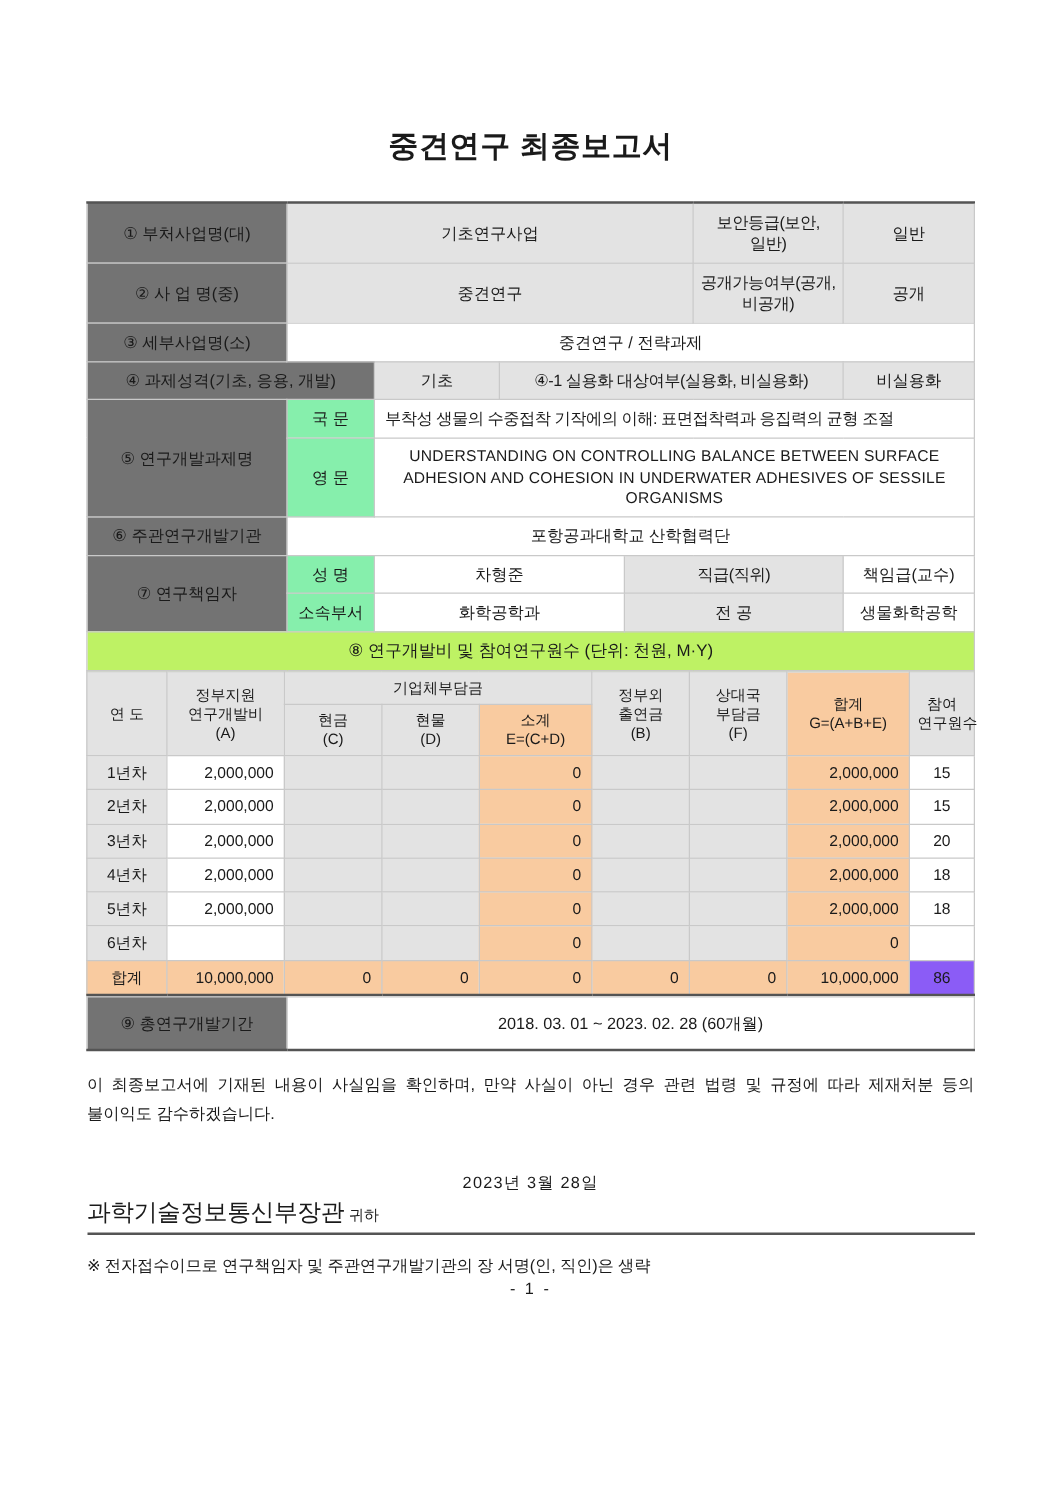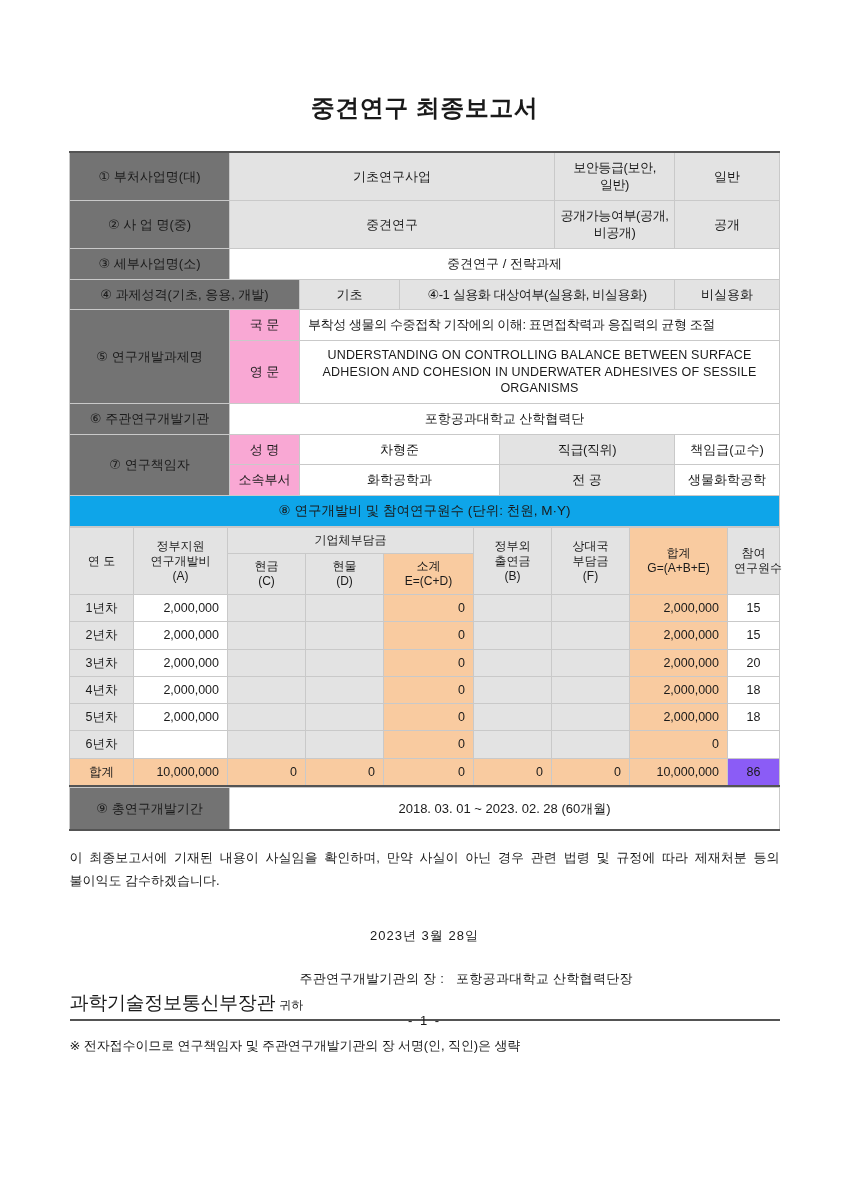--- a/index.html
+++ b/index.html
@@ -10,21 +10,21 @@
   }
   body {
     font-family: "Liberation Sans", "DejaVu Sans", sans-serif;
     color: #1a1a1a;
     -webkit-font-smoothing: antialiased;
   }
   .page {
     position: relative;
     width: 849px;
     height: 1068px;
-    margin: 2px auto;
+    margin: 12px auto;
     background: #ffffff;
     box-sizing: border-box;
     padding: 0;
     overflow: hidden;
     border-radius: 28px;
   }
 
   
   .doc-title {
     text-align: center;
@@ -58,33 +58,33 @@
   .gray  { background: #e3e3e3; }
   .white { background: #ffffff; }
 
   .lbl {
     background: #737373;
     text-align: left;
     padding-left: 12px;
     white-space: nowrap;
   }
   .lbl-c {
-    background: #f9a8d4;
+    background: #86efac;
     text-align: center;
     white-space: nowrap;
   }
   .tight { letter-spacing: -0.4px; }
   .eng {
     font-size: 12.5px;
     letter-spacing: 0.2px;
     line-height: 1.4;
     padding: 7px 4px;
   }
   .sec8 {
-    background: #0ea5e9;
+    background: #bef264;
     text-align: center;
     font-size: 13.5px;
     padding: 8px 4px;
   }
 
   
   .budget-table {
     width: 710px;
     margin: 0 auto;
     border-collapse: collapse;
@@ -410,24 +410,20 @@
         <td class="lbl" style="padding-top:12px;padding-bottom:12px;">⑨ 총연구개발기간</td>
         <td class="white">2018. 03. 01 ~ 2023. 02. 28 (60개월)</td>
       </tr>
     </tbody>
   </table>
 
   <p class="decl">이 최종보고서에 기재된 내용이 사실임을 확인하며, 만약 사실이 아닌 경우 관련 법령 및 규정에 따라 제재처분 등의 불이익도 감수하겠습니다.</p>
 
   <div class="sig-wrap">
     <div class="sig-date">2023년    3월    28일</div>
-    <div class="sig-line org">
-      <span>주관연구개발기관의 장 :</span>
-      &nbsp;&nbsp;<span>포항공과대학교 산학협력단장</span>
-    </div>
   </div>
 
   <div class="minister-row">
     <span class="minister-name">과학기술정보통신부장관</span><span class="minister-suffix">귀하</span>
   </div>
 
   <div class="note">※ 전자접수이므로 연구책임자 및 주관연구개발기관의 장 서명(인, 직인)은 생략</div>
 
   <div class="page-num">- 1 -</div>
 

